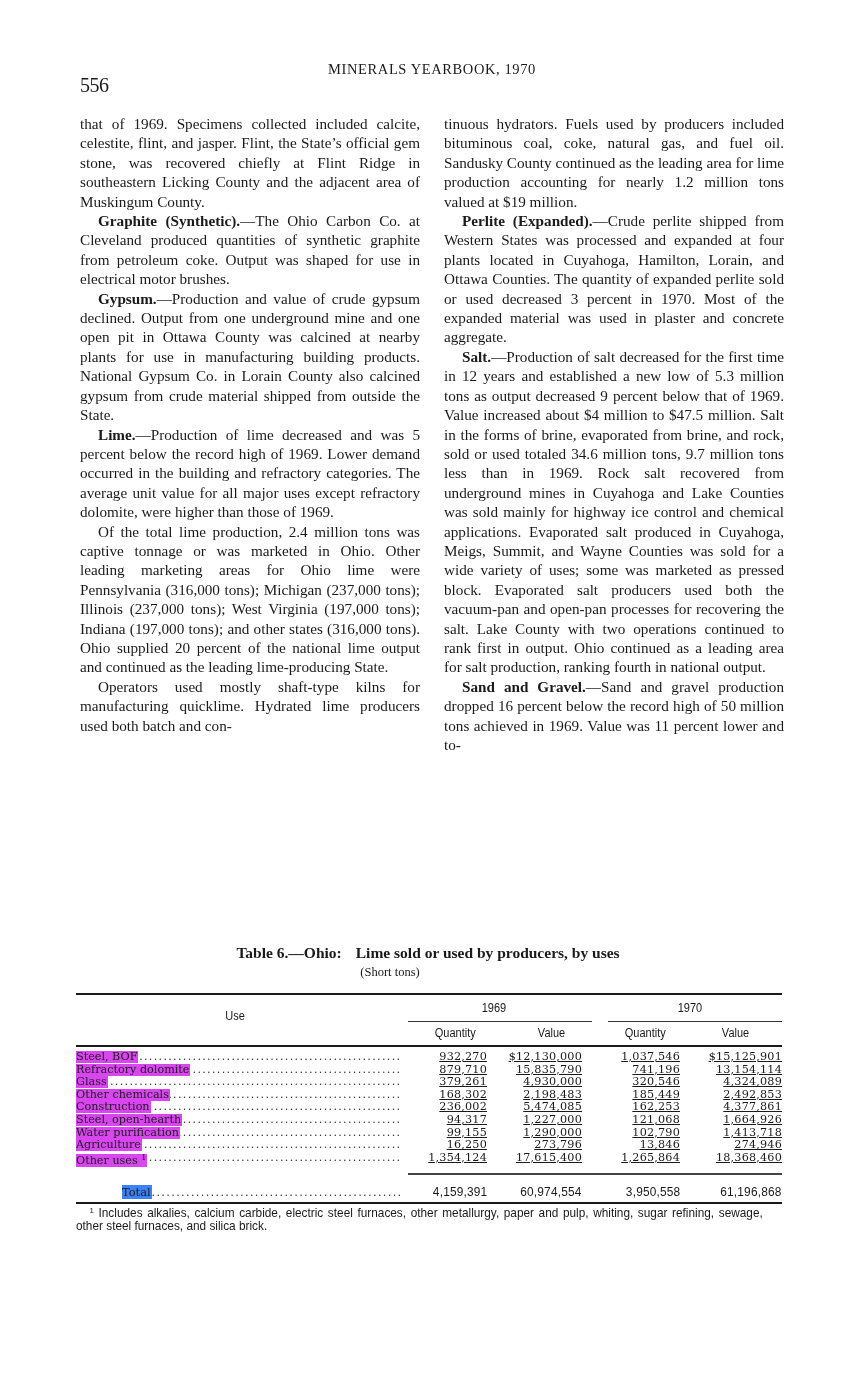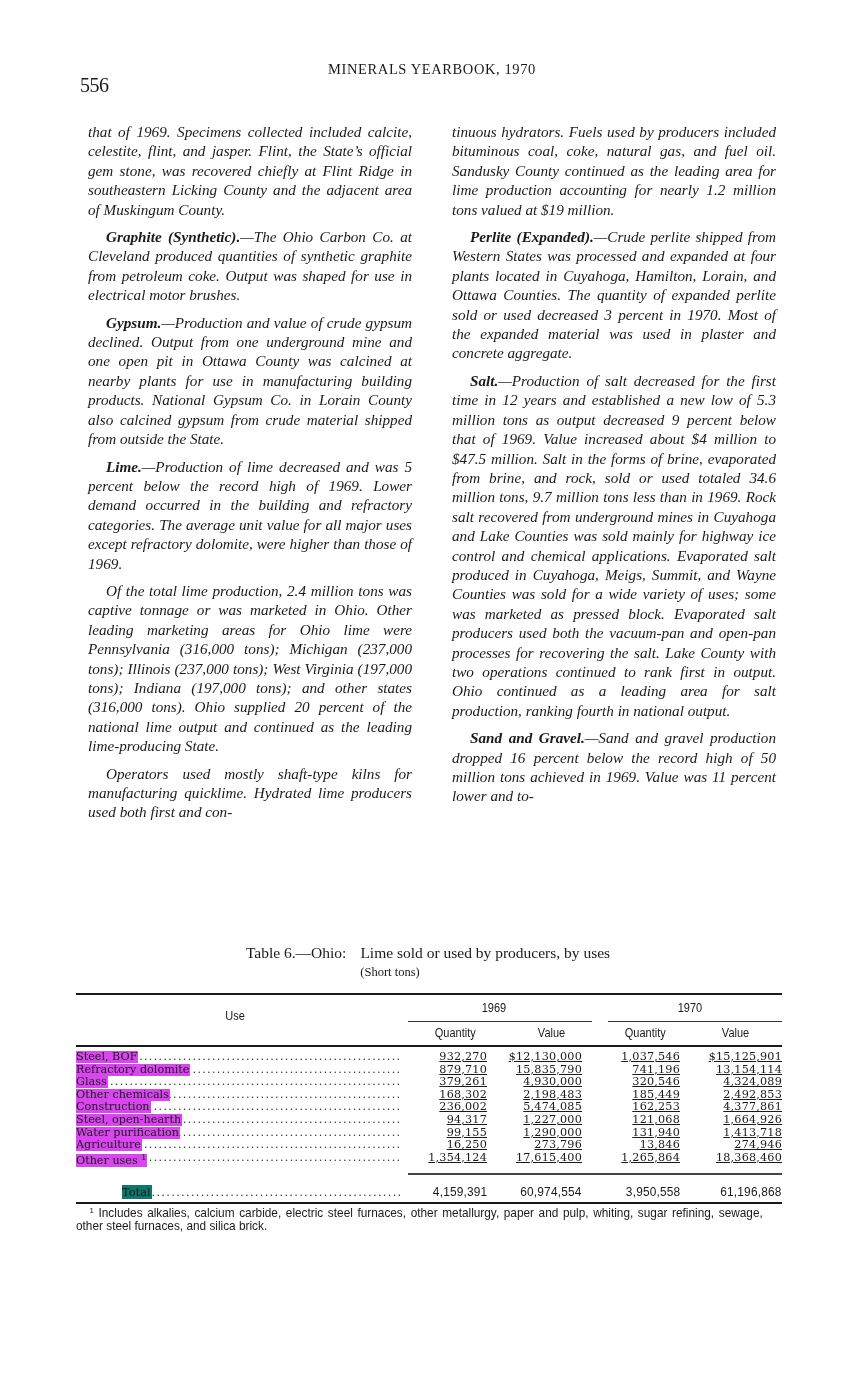--- a/index.html
+++ b/index.html
@@ -7,25 +7,25 @@
     width: 856px; height: 1380px; position: relative; overflow: hidden;
     color: #1a1a1a; font-family: "DejaVu Serif", "Liberation Serif", serif;
   }
   .page-header { position: absolute; top: 58px; left: 80px; width: 704px; height: 26px; }
   .page-number { position: absolute; left: 0; top: 16px; font-family: "Liberation Serif", serif; font-size: 20px; letter-spacing: -0.5px; }
   .running-head { position: absolute; left: 0; right: 0; top: 3px; text-align: center; font-family: "Liberation Serif", serif; font-size: 14.5px; letter-spacing: 0.6px; }
 
   .col { position: absolute; top: 114px; width: 340px; font-family: "Liberation Serif", serif; font-size: 15.2px; line-height: 19.4px; text-align: justify; hyphens: none; }
   .col-left { left: 80px; }
   .col-right { left: 444px; }
-  .col p { margin: 8px; font-style: italic; }
+  .col p { margin: 0; }
   .col p.indent { text-indent: 18px; }
   .col p .lead { font-weight: bold; }
 
-  .table-title { position: absolute; top: 944px; left: 0; width: 856px; text-align: center; font-family: "Liberation Serif", serif; font-weight: normal; font-size: 15.5px; }
+  .table-title { position: absolute; top: 944px; left: 0; width: 856px; text-align: center; font-family: "Liberation Serif", serif; font-weight: bold; font-size: 15.5px; }
   .table-title .gap { display: inline-block; width: 14px; }
   .table-subtitle { position: absolute; top: 965px; left: 0; width: 780px; text-align: center; font-family: "Liberation Serif", serif; font-size: 12.5px; }
 
   .tbl { position: absolute; top: 993px; left: 76px; width: 706px; font-family: "Liberation Serif", serif; }
   .rule-thick { position: absolute; left: 0; width: 706px; height: 2px; background: #1a1a1a; }
   .rule-thin { position: absolute; height: 1px; background: #333; }
   .hdr { position: absolute; font-family: "Liberation Sans", sans-serif; font-size: 12.5px; transform: scaleX(0.88); transform-origin: center; }
 
   .rows { position: absolute; top: 58px; left: 0; width: 706px; font-family: "DejaVu Serif", serif; font-size: 11.2px; line-height: 12.6px; }
   .row { position: relative; height: 12.6px; white-space: nowrap; }
@@ -49,21 +49,21 @@
   <span class="page-number">556</span>
   <div class="running-head">MINERALS YEARBOOK, 1970</div>
 </div>
 
 <div class="col col-left">
   <p><span class="lead"></span><span>that of 1969. Specimens collected included calcite, celestite, flint, and jasper. Flint, the State’s official gem stone, was recovered chiefly at Flint Ridge in southeastern Licking County and the adjacent area of Muskingum County.</span></p>
   <p class="indent"><span class="lead">Graphite (Synthetic).</span><span>—The Ohio Carbon Co. at Cleveland produced quantities of synthetic graphite from petroleum coke. Output was shaped for use in electrical motor brushes.</span></p>
   <p class="indent"><span class="lead">Gypsum.</span><span>—Production and value of crude gypsum declined. Output from one underground mine and one open pit in Ottawa County was calcined at nearby plants for use in manufacturing building products. National Gypsum Co. in Lorain County also calcined gypsum from crude material shipped from outside the State.</span></p>
   <p class="indent"><span class="lead">Lime.</span><span>—Production of lime decreased and was 5 percent below the record high of 1969. Lower demand occurred in the building and refractory categories. The average unit value for all major uses except refractory dolomite, were higher than those of 1969.</span></p>
   <p class="indent"><span class="lead"></span><span>Of the total lime production, 2.4 million tons was captive tonnage or was marketed in Ohio. Other leading marketing areas for Ohio lime were Pennsylvania (316,000 tons); Michigan (237,000 tons); Illinois (237,000 tons); West Virginia (197,000 tons); Indiana (197,000 tons); and other states (316,000 tons). Ohio supplied 20 percent of the national lime output and continued as the leading lime-producing State.</span></p>
-  <p class="indent"><span class="lead"></span><span>Operators used mostly shaft-type kilns for manufacturing quicklime. Hydrated lime producers used both first and con-</span></p>
+  <p class="indent"><span class="lead"></span><span>Operators used mostly shaft-type kilns for manufacturing quicklime. Hydrated lime producers used both batch and con-</span></p>
 </div>
 
 <div class="col col-right">
   <p><span class="lead"></span><span>tinuous hydrators. Fuels used by producers included bituminous coal, coke, natural gas, and fuel oil. Sandusky County continued as the leading area for lime production accounting for nearly 1.2 million tons valued at $19 million.</span></p>
   <p class="indent"><span class="lead">Perlite (Expanded).</span><span>—Crude perlite shipped from Western States was processed and expanded at four plants located in Cuyahoga, Hamilton, Lorain, and Ottawa Counties. The quantity of expanded perlite sold or used decreased 3 percent in 1970. Most of the expanded material was used in plaster and concrete aggregate.</span></p>
   <p class="indent"><span class="lead">Salt.</span><span>—Production of salt decreased for the first time in 12 years and established a new low of 5.3 million tons as output decreased 9 percent below that of 1969. Value increased about $4 million to $47.5 million. Salt in the forms of brine, evaporated from brine, and rock, sold or used totaled 34.6 million tons, 9.7 million tons less than in 1969. Rock salt recovered from underground mines in Cuyahoga and Lake Counties was sold mainly for highway ice control and chemical applications. Evaporated salt produced in Cuyahoga, Meigs, Summit, and Wayne Counties was sold for a wide variety of uses; some was marketed as pressed block. Evaporated salt producers used both the vacuum-pan and open-pan processes for recovering the salt. Lake County with two operations continued to rank first in output. Ohio continued as a leading area for salt production, ranking fourth in national output.</span></p>
   <p class="indent"><span class="lead">Sand and Gravel.</span><span>—Sand and gravel production dropped 16 percent below the record high of 50 million tons achieved in 1969. Value was 11 percent lower and to-</span></p>
 </div>
 
 <div class="table-title">
@@ -124,42 +124,42 @@
       <div class="label"><span class="leader">..............................................................................................</span><span class="lt">Steel, open-hearth</span></div>
       <span class="num c1">94,317</span>
       <span class="num c2">1,227,000</span>
       <span class="num c3">121,068</span>
       <span class="num c4">1,664,926</span>
     </div>
     <div class="row">
       <div class="label"><span class="leader">..............................................................................................</span><span class="lt">Water purification</span></div>
       <span class="num c1">99,155</span>
       <span class="num c2">1,290,000</span>
-      <span class="num c3">131,940</span>
+      <span class="num c3">102,790</span>
       <span class="num c4">1,413,718</span>
     </div>
     <div class="row">
       <div class="label"><span class="leader">..............................................................................................</span><span class="lt">Agriculture</span></div>
       <span class="num c1">16,250</span>
       <span class="num c2">273,796</span>
       <span class="num c3">13,846</span>
       <span class="num c4">274,946</span>
     </div>
     <div class="row">
       <div class="label"><span class="leader">..............................................................................................</span><span class="lt"><span>Other uses</span> <sup class="fn">1</sup></span></div>
       <span class="num c1">1,354,124</span>
       <span class="num c2">17,615,400</span>
       <span class="num c3">1,265,864</span>
       <span class="num c4">18,368,460</span>
     </div>
   </div>
 
   <div class="rule-thin" style="left:332px; top:180px; width:374px; height:2px; background:#444;"></div>
   <div class="total-row">
-    <div class="label"><span class="leader" style="position:absolute;left:0;right:0;letter-spacing:1.3px;color:#333;">..............................................................................................</span><span class="lt" style="background:#0f766e;position:relative;z-index:1;padding-right:1px;">Total</span></div>
+    <div class="label"><span class="leader" style="position:absolute;left:0;right:0;letter-spacing:1.3px;color:#333;">..............................................................................................</span><span class="lt" style="background:#3b82f6;position:relative;z-index:1;padding-right:1px;">Total</span></div>
     <span class="num" style="right:295px;">4,159,391</span>
     <span class="num" style="right:200px;">60,974,554</span>
     <span class="num" style="right:102px;">3,950,558</span>
     <span class="num" style="right:0px;">61,196,868</span>
   </div>
   <div class="rule-thick" style="top:209px;"></div>
 </div>
 
 <div class="footnote"><sup class="fn">1</sup> <span>Includes alkalies, calcium carbide, electric steel furnaces, other metallurgy, paper and pulp, whiting, sugar refining, sewage, other steel furnaces, and silica brick.</span></div>
 

